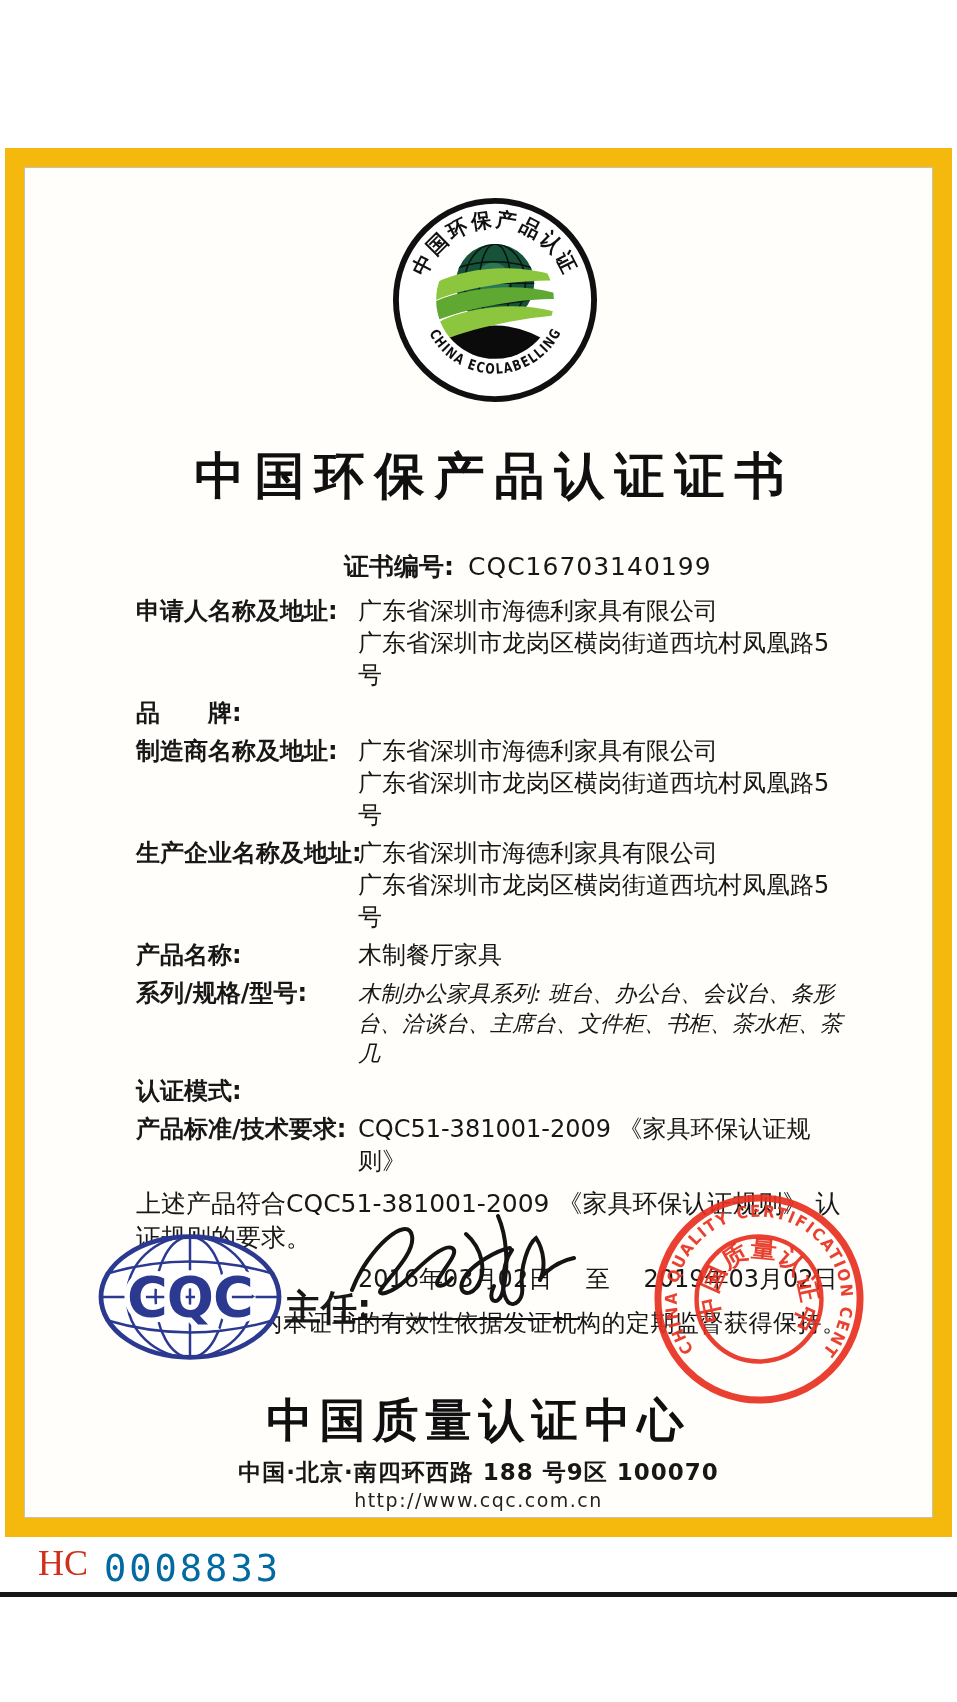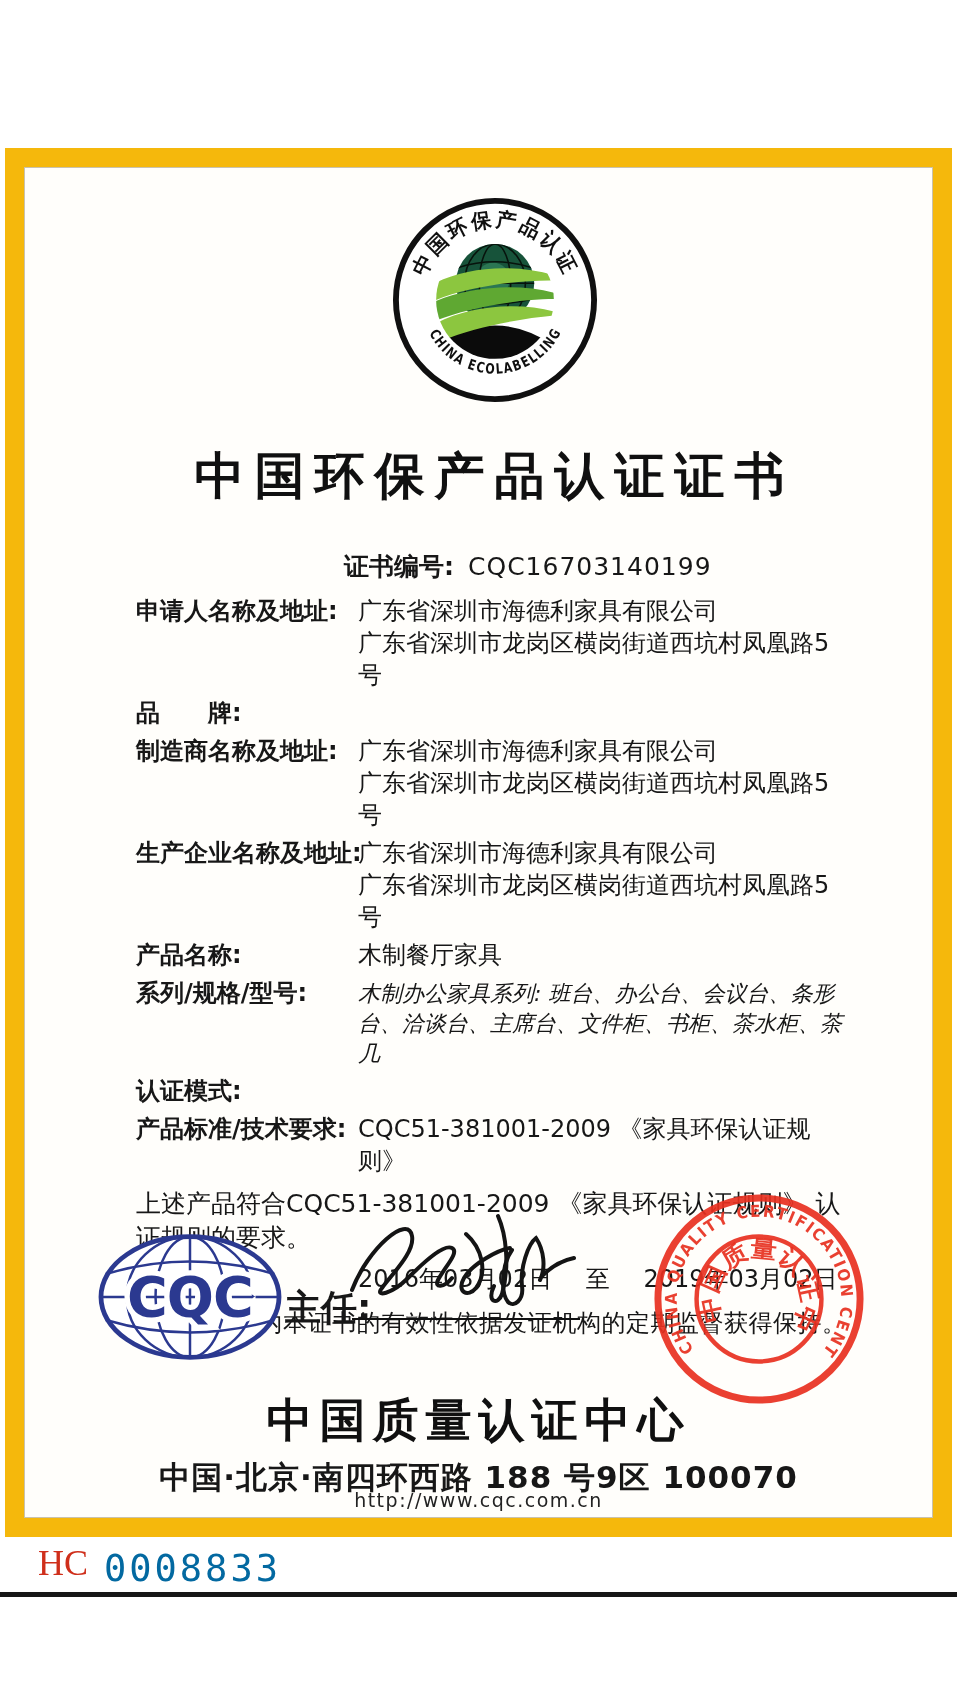--- a/index.html
+++ b/index.html
@@ -41,21 +41,21 @@
   .sig-line { position:absolute; left:352px; top:1318px; width:228px; border-top:2px solid #111; }
   .signature-svg { position:absolute; left:346px; top:1206px; width:238px; height:116px; }
   .stamp-svg { position:absolute; left:650px; top:1190px; width:218px; height:218px; }
 
   .footer-org {
     position:absolute; left:0; top:1390px; width:100%; text-align:center;
     font-size:46px; font-weight:900; letter-spacing:7px; color:#101010;
   }
   .footer-address {
     position:absolute; left:0; top:1457px; width:100%; text-align:center;
-    font-size:31px; font-weight:700; letter-spacing:1px;
+    font-size:23px; font-weight:700; letter-spacing:1px;
   }
   .footer-url {
     position:absolute; left:0; top:1489px; width:100%; text-align:center;
     font-size:19px; letter-spacing:1.5px; color:#222;
   }
 
   .serial { position:absolute; left:38px; top:1542px; }
   .serial .prefix {
     font-family:"Liberation Serif", serif; font-size:36px; color:#cf2f1b;
     margin-right:16px; vertical-align:6px;

